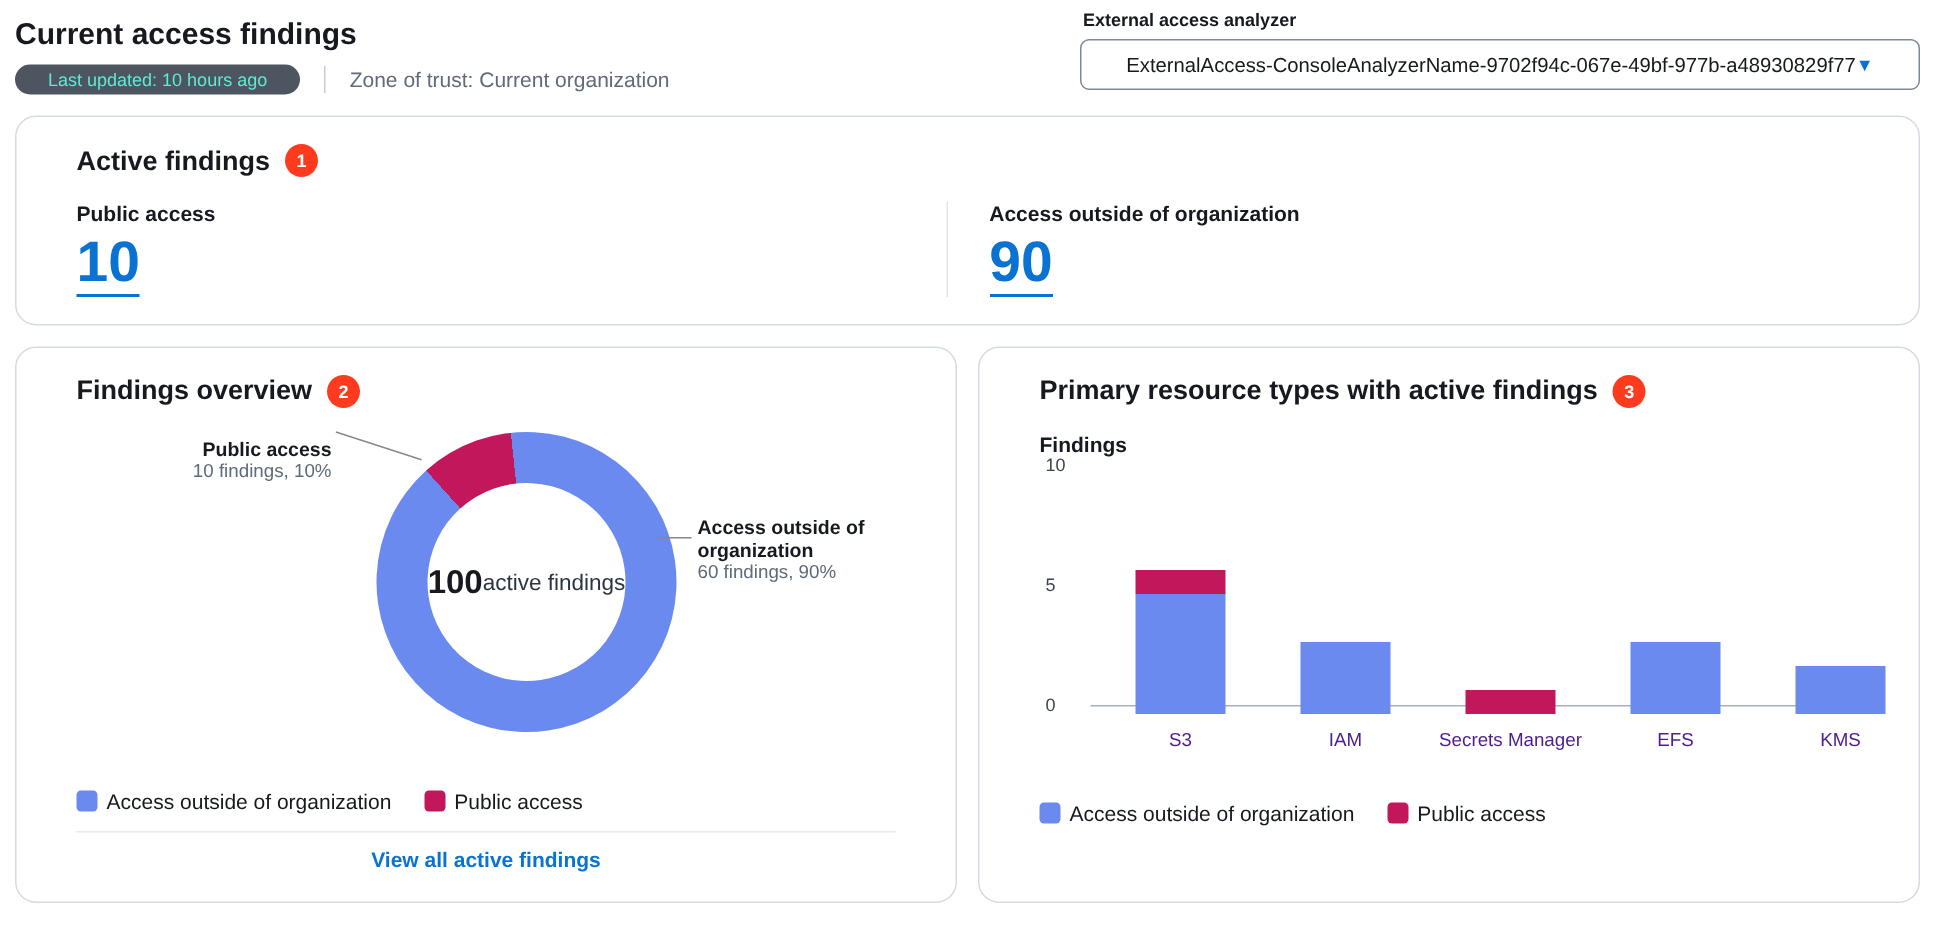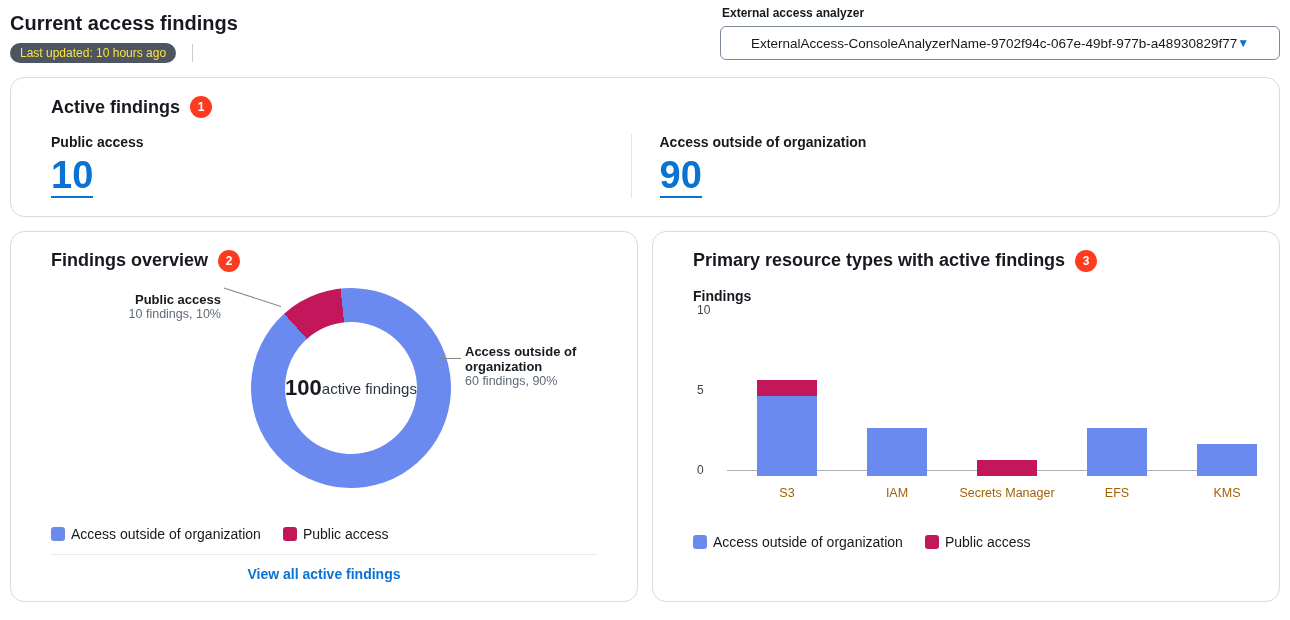--- a/index.html
+++ b/index.html
@@ -18,22 +18,22 @@
     font-family: "Amazon Ember", "Helvetica Neue", Arial, sans-serif;
     color: var(--text);
     background: #fff;
     padding: 8px 10px 14px 10px;
     width: 1290px;
   }
   .top-row { display:flex; justify-content:space-between; align-items:flex-start; }
   .page-title { font-size: 20px; font-weight: 700; margin: 4px 0 8px 0; }
   .sub-row { display:flex; align-items:center; gap:16px; margin-bottom: 10px; }
   .pill {
-    background: var(--badge); color:#fde047; border-radius: 10px;
-    font-size:12px; padding:3px 10px;
+    background: var(--badge); color:#5eead4; border-radius: 10px;
+    font-size:12px; padding:3px 22px;
   }
   .vline { width:1px; height:18px; background:#c8cdd5; }
   .zone { font-size:14px; color: var(--muted); }
   .selector-wrap { text-align:left; margin-top:-2px; }
   .selector-label { font-size:12px; font-weight:700; margin:0 0 6px 2px; }
   .selector {
     width: 560px; height:34px; border:1px solid #7d8998; border-radius:6px;
     display:flex; align-items:center; justify-content:center;
     padding:0 10px; font-size:13.5px; cursor:pointer;
   }
@@ -99,32 +99,33 @@
   
   .axis-title { font-size:14px; font-weight:700; margin-bottom:6px; }
   .bar-plot { position:relative; height:190px; margin:0 6px 0 34px; }
   .y-tick { position:absolute; left:-30px; font-size:12px; color:#3b4552; transform:translateY(-50%);}
   .baseline { position:absolute; left:0; right:0; height:1px; background:#a9b1bb; }
   .bars { position:absolute; left:0; right:0; bottom:24px; top:0; }
   .bar-slot { position:absolute; bottom:0; width:60px; }
   .bar { position:absolute; bottom:0; width:60px; }
   .bar.blue { background:var(--blue); }
   .bar.mag  { background:var(--magenta); }
-  .x-label { position:absolute; bottom:-24px; width:120px; left:-30px; text-align:center; font-size:12.5px; color:#a16207;}
+  .x-label { position:absolute; bottom:-24px; width:120px; left:-30px; text-align:center; font-size:12.5px; color:#4c1d95;}
   .bar-legend { margin-top:34px; }
 </style>
 </head>
 <body>
 
 <div class="top-row">
   <div>
     <div class="page-title">Current access findings</div>
     <div class="sub-row">
       <span class="pill">Last updated: 10 hours ago</span>
       <span class="vline"></span>
+      <span class="zone">Zone of trust: Current organization</span>
     </div>
   </div>
   <div class="selector-wrap">
     <div class="selector-label">External access analyzer</div>
     <div class="selector">
       <span>ExternalAccess-ConsoleAnalyzerName-9702f94c-067e-49bf-977b-a48930829f77</span>
       <span class="caret">▼</span>
     </div>
   </div>
 </div>

